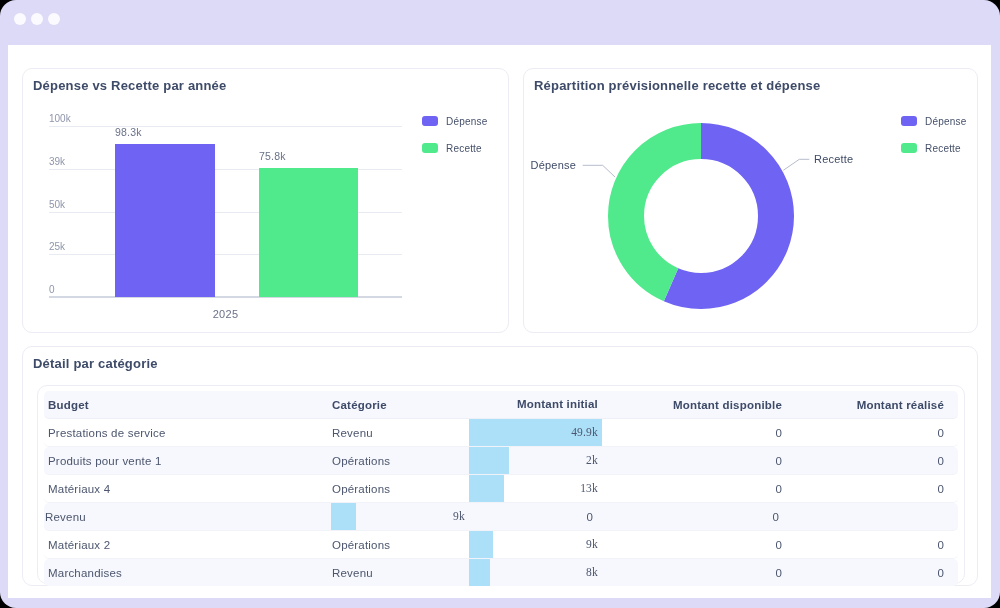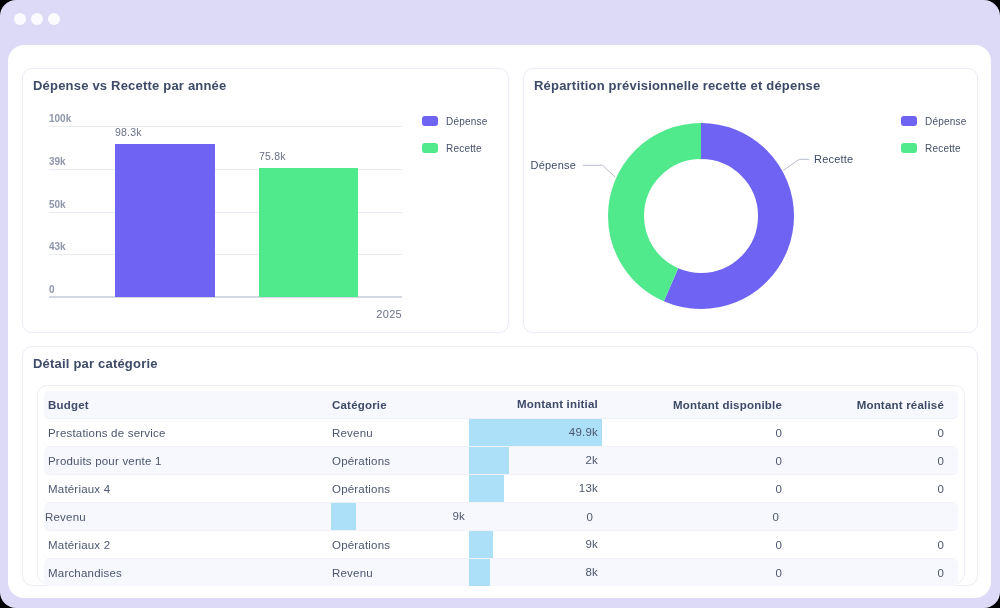--- a/index.html
+++ b/index.html
@@ -1,60 +1,60 @@
 <!DOCTYPE html>
 <html><head>
 <meta charset="utf-8">
 <style>
   html,body{margin:0;padding:0;background:#000;}
   .frame{position:relative;width:1000px;height:608px;background:#dcdaf6;border-radius:16px;
          overflow:hidden;font-family:"Liberation Sans",sans-serif;}
   
   .dot{position:absolute;top:13px;width:12px;height:12px;border-radius:50%;background:#fbfaff;}
   
-  .window{position:absolute;left:8px;top:45px;width:983px;height:553px;background:#fff;border-radius:16px;}
+  .window{position:absolute;left:8px;top:45px;width:983px;height:553px;background:#fff;border-radius:0;}
   .card{position:absolute;background:#fff;border:1px solid #ececf4;border-radius:10px;box-sizing:border-box;}
   #card-bar{left:14px;top:23px;width:487px;height:265px;}
   #card-donut{left:515px;top:23px;width:455px;height:265px;}
   #card-table{left:14px;top:301px;width:956px;height:240px;}
   .card-title{position:absolute;left:10px;top:9px;font-size:13px;font-weight:700;color:#3d4a68;letter-spacing:.2px;}
   
   .legend-row{position:absolute;display:flex;align-items:center;gap:8px;height:16px;}
   .swatch{width:16px;height:10px;border-radius:3px;flex:0 0 auto;}
   .legend-label{font-size:10px;color:#45506a;letter-spacing:.2px;}
   
   .plot{position:absolute;left:26px;top:57px;width:353px;height:171px;}
   .gridline{position:absolute;left:0;right:0;height:1px;background:#e9ebf2;}
   .gridline.zero{background:#d4d8e3;height:2px;}
-  .ytick{position:absolute;left:0;font-size:10px;color:#8f96ab;font-weight:bold;}
+  .ytick{position:absolute;left:0;font-size:10px;color:#8f96ab;}
   .bar-wrap{position:absolute;bottom:0;height:100%;display:flex;flex-direction:column;
             justify-content:flex-end;}
   .bar-label{font-size:10.5px;color:#6b7288;margin-bottom:6px;letter-spacing:.2px;}
   .vbar{width:100%;}
-  .xlabel{position:absolute;top:182px;left:0;width:100%;text-align:right;font-size:11px;color:#6b7288;letter-spacing:.3px;}
+  .xlabel{position:absolute;top:182px;left:0;width:100%;text-align:center;font-size:11px;color:#6b7288;letter-spacing:.3px;}
   
   .callout-label{position:absolute;font-size:11px;color:#3f4b66;letter-spacing:.2px;}
   .callout-svg{position:absolute;left:0;top:0;pointer-events:none;}
   
   .table-wrap{position:absolute;left:14px;top:38px;width:928px;height:199px;border:1px solid #ededf5;
               border-radius:10px;padding:5px 6px;box-sizing:border-box;background:#fff;}
   .trow{display:grid;grid-template-columns:287px 138px 133px 189px 165px;height:27px;align-items:center;
         border-radius:5px;}
   .trow.head{background:#f7f8fd;border-bottom:1px solid #eef0f7;}
   .trow.alt{background:#f7f8fd;}
   .trow:not(.head):not(:last-child){border-bottom:1px solid #f2f3f9;}
   .tcell{font-size:11.5px;color:#4c566e;white-space:nowrap;overflow:hidden;letter-spacing:.2px;}
   .trow.head .tcell{color:#3d4a68;font-weight:700;}
   .c1{padding-left:4px;}
   .c2{padding-left:1px;}
   .c3{text-align:right;padding-right:4px;position:relative;height:27px;line-height:27px;}
   .c4{text-align:right;padding-right:9px;}
   .c5{text-align:right;padding-right:12px;}
   .databar{position:absolute;left:0;top:0;bottom:0;}
-  .c3 .num{position:relative;}
+  .c3 .num{position:relative;font-family:Liberation Serif, serif;}
 </style>
 </head>
 <body>
 
 <div class="frame">
 
   <span class="dot" style="left:14px"></span>
   <span class="dot" style="left:31px"></span>
   <span class="dot" style="left:48px"></span>
 
@@ -66,21 +66,21 @@
       <div class="plot">
         <div class="gridline" style="top:0"></div>
         <div class="gridline" style="top:42.75px"></div>
         <div class="gridline" style="top:85.5px"></div>
         <div class="gridline" style="top:128.25px"></div>
         <div class="gridline zero" style="top:170px"></div>
 
         <div class="ytick" style="top:-13px">100k</div>
         <div class="ytick" style="top:29.75px">39k</div>
         <div class="ytick" style="top:72.5px">50k</div>
-        <div class="ytick" style="top:115.25px">43k</div>
+        <div class="ytick" style="top:115.25px">25k</div>
         <div class="ytick" style="top:158px">0</div>
 
         <div class="bar-wrap" style="left:66px;width:100px">
           <div class="bar-label">98.3k</div>
           <div class="vbar" id="vbar-0" style="height: 167.1px; background: rgb(110, 99, 242);"></div>
         </div>
         <div class="bar-wrap" style="left:210px;width:99px">
           <div class="bar-label">75.8k</div>
           <div class="vbar" id="vbar-1" style="height: 128.9px; background: rgb(80, 233, 140);"></div>
         </div>

